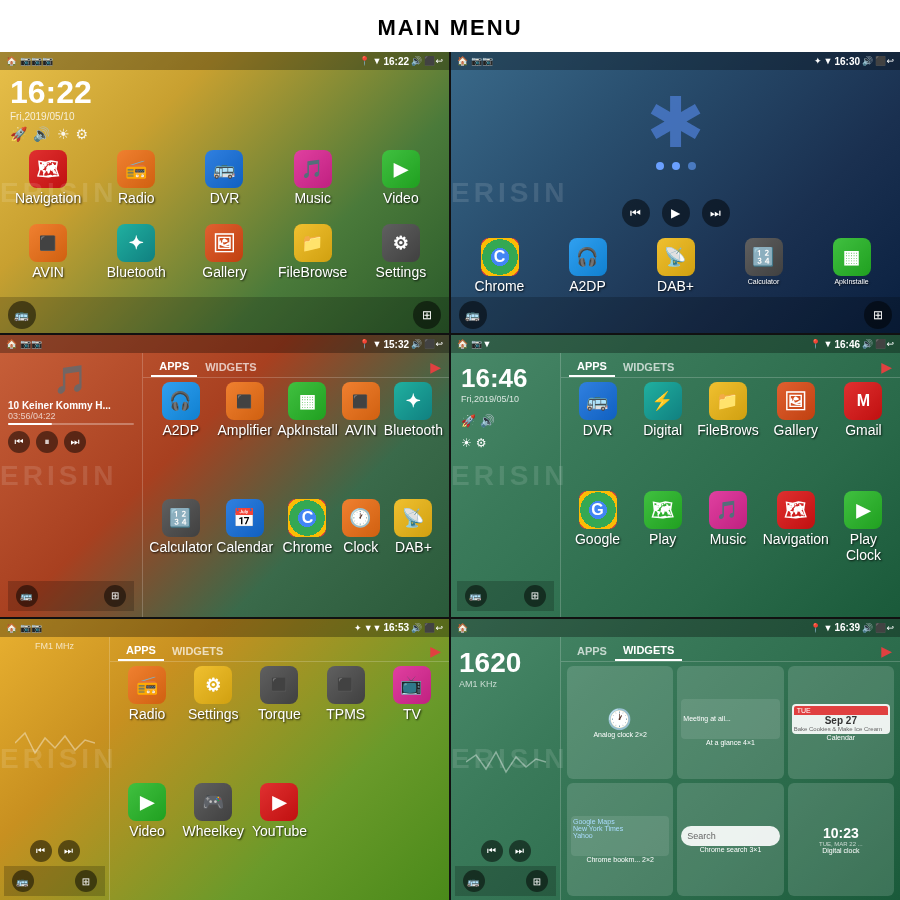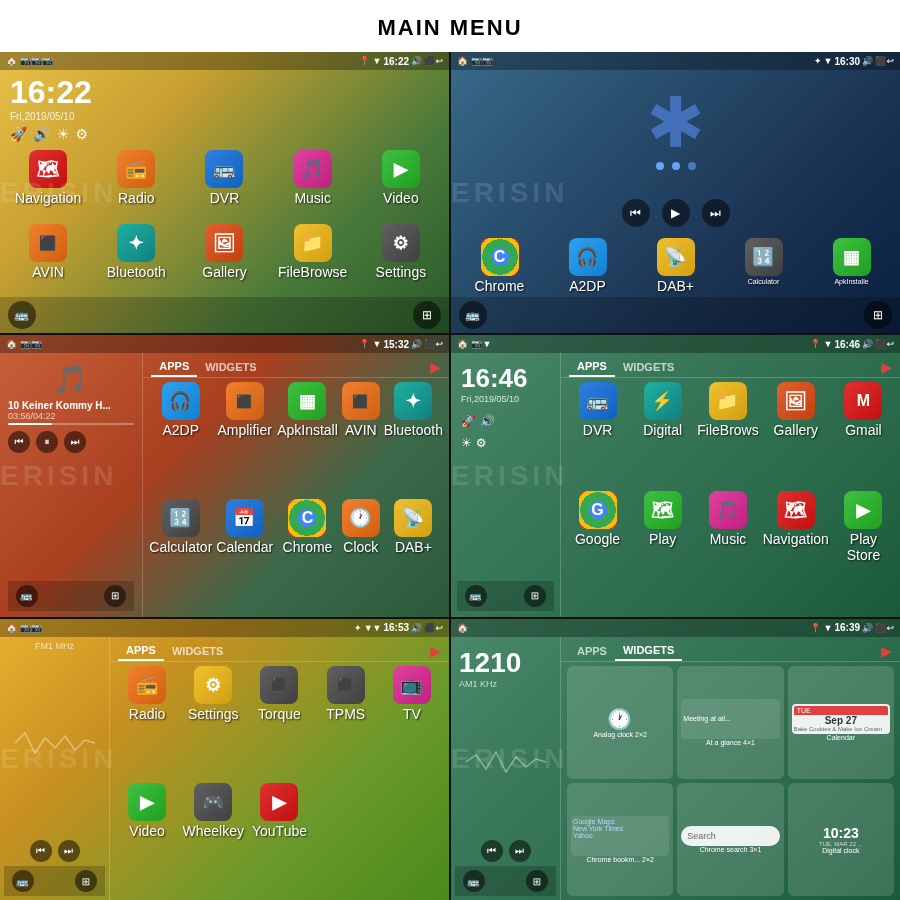--- a/index.html
+++ b/index.html
@@ -647,21 +647,21 @@
           <div class="icon-item">
             <div class="app-icon ic-pink">🎵</div>
             <span class="icon-label">Music</span>
           </div>
           <div class="icon-item">
             <div class="app-icon ic-red">🗺</div>
             <span class="icon-label">Navigation</span>
           </div>
           <div class="icon-item">
             <div class="app-icon ic-green">▶</div>
-            <span class="icon-label">Play Store</span>
+            <span class="icon-label">Play Clock</span>
           </div>
         </div>
       </div>
     </div>
     <div class="watermark">ERISIN</div>
   </div>
 
   <div class="panel panel-5">
     <div class="status-bar">
       <div class="left">
@@ -750,21 +750,21 @@
         <span>📍</span>
         <span>▼</span>
         <span class="status-time">16:39</span>
         <span>🔊</span>
         <span>⬛↩</span>
       </div>
     </div>
     <div style="display:flex; flex:1;">
 
       <div style="width:110px; min-width:110px; padding:4px; border-right:1px solid rgba(255,255,255,0.2); display:flex; flex-direction:column;">
-        <div class="am-freq" style="font-size:28px; padding:6px 4px 0">1210</div>
+        <div class="am-freq" style="font-size:28px; padding:6px 4px 0">1620</div>
         <div style="color:rgba(255,255,255,0.7); font-size:9px; padding:0 4px;">AM1    KHz</div>
         <div style="flex:1; display:flex; align-items:center; justify-content:center; opacity:0.4;">
           <svg width="80" height="30" viewBox="0 0 80 30">
             <polyline points="0,15 10,8 20,22 30,5 40,25 50,10 60,20 70,12 80,15" stroke="white" stroke-width="1.5" fill="none"></polyline>
           </svg>
         </div>
         <div class="media-controls" style="justify-content:center;">
           <button class="control-btn ctrl-dark ctrl-small">⏮</button>
           <button class="control-btn ctrl-dark ctrl-small">⏭</button>
         </div>

